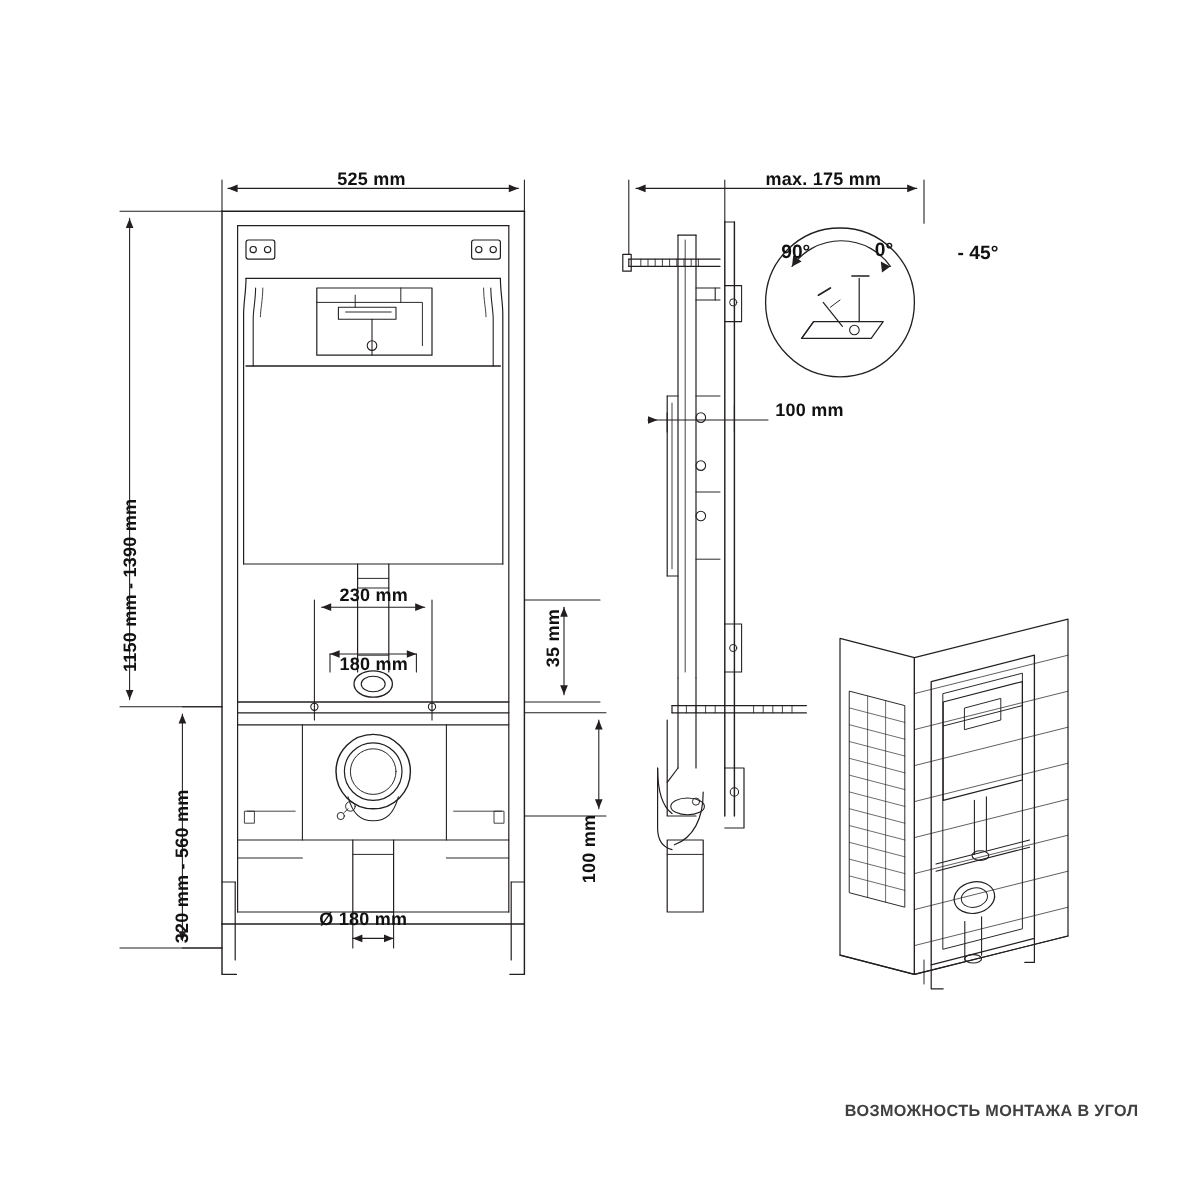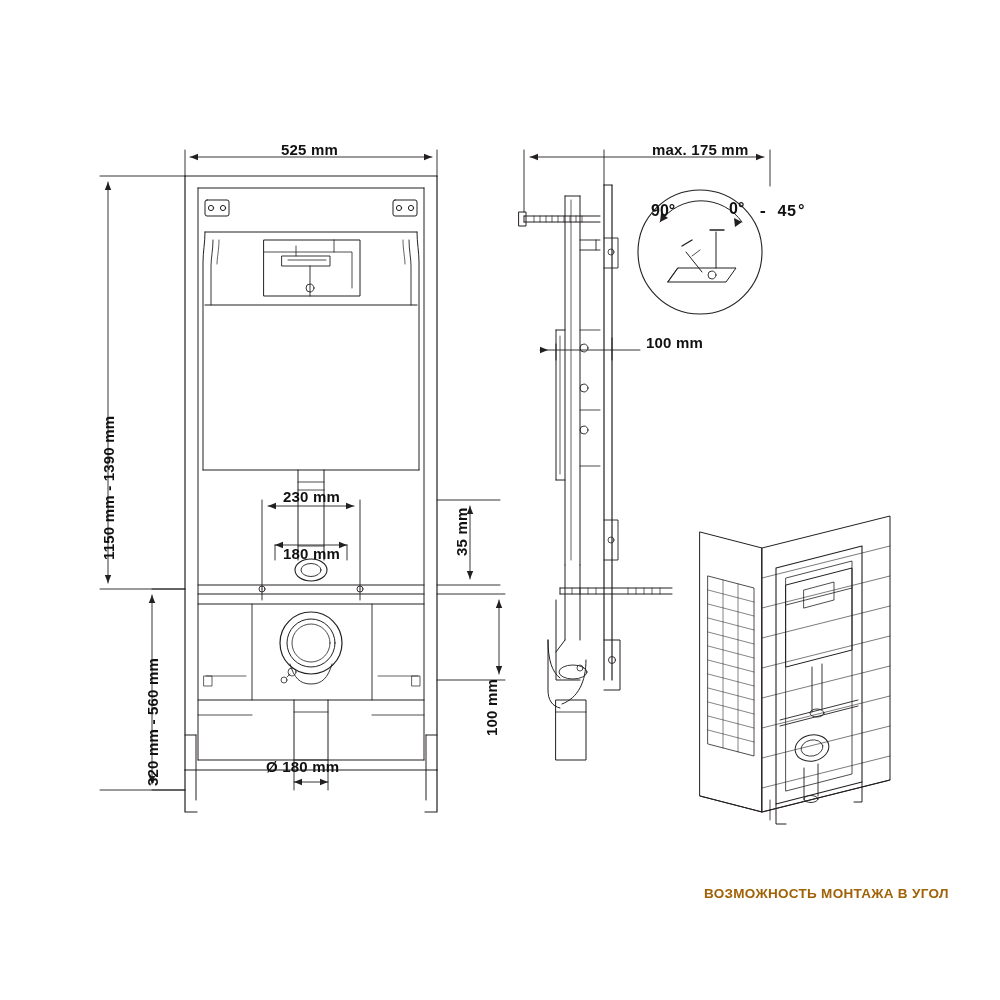--- a/index.html
+++ b/index.html
@@ -38,23 +38,24 @@
   }
   .dim-label.vertical {
     transform-origin: left top;
     transform: rotate(-90deg);
   }
   .caption {
     position: absolute;
     font-family: "Liberation Sans", sans-serif;
     font-weight: bold;
     font-size: 13.5px;
-    color: #a16207;
+    color: #404040;
     letter-spacing: 0.3px;
     white-space: nowrap;
+    margin-top: 32px;
   }
   .angle-label {
     position: absolute;
     font-family: "Liberation Sans", sans-serif;
     font-weight: bold;
     font-size: 16px;
     color: #111;
     white-space: nowrap;
   }
 </style>
@@ -389,25 +390,25 @@
   <div class="dim-label" style="left:283px; top:488px;">230 mm</div>
 
   <div class="dim-label" style="left:283px; top:521px;margin-top:24px;">180 mm</div>
 
   <div class="dim-label vertical" style="left:453px; top:556px;">35 mm</div>
 
   <div class="dim-label vertical" style="left:483px; top:736px;">100 mm</div>
 
   <div class="dim-label" style="left:266px; top:758px;">Ø 180 mm</div>
 
-  <div class="dim-label" style="left:652px; top:141px;text-align:center;">max. 175 mm</div>
+  <div class="dim-label" style="left:638px; top:141px;text-align:center;">max. 175 mm</div>
 
   <div class="dim-label" style="left:646px; top:334px;">100 mm</div>
 
   <div class="angle-label" style="left:651px; top:202px;">90°</div>
 
   <div class="angle-label" style="left:729px; top:200px;">0°</div>
 
-  <div class="angle-label" style="left:758px; top:203px;font-family:Liberation Mono, monospace;">- 45°</div>
+  <div class="angle-label" style="left:798px; top:203px;">- 45°</div>
 
   <div class="caption" style="left:704px; top:886px;">ВОЗМОЖНОСТЬ МОНТАЖА В УГОЛ</div>
 
 </div>
 
 </body></html>

